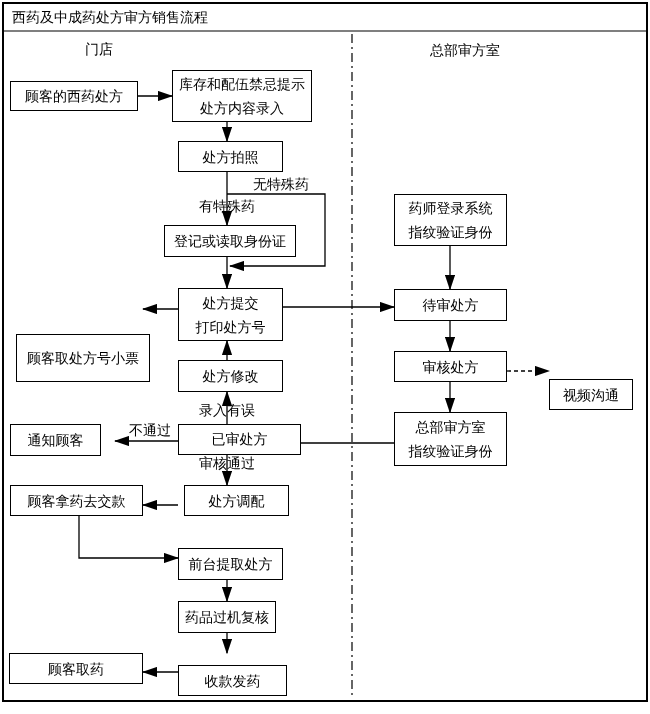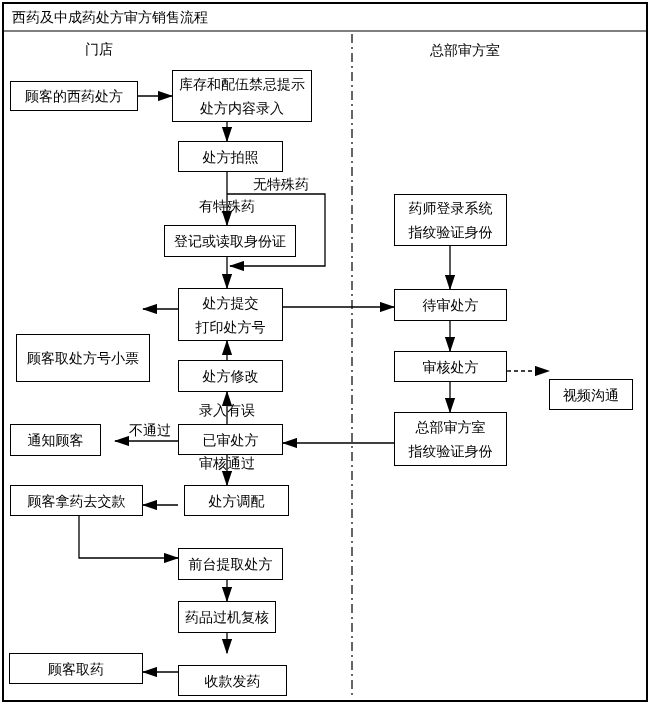--- a/index.html
+++ b/index.html
@@ -107,21 +107,21 @@
       <div class="node" style="left: 178px; top: 288px; width: 105px; height: 53px;">
         <div>处方提交</div>
         <div>打印处方号</div>
       </div>
       <div class="node" style="left: 178px; top: 360px; width: 105px; height: 32px;">
         <div>处方修改</div>
       </div>
       <div class="node" style="left: 10px; top: 424px; width: 91px; height: 32px;">
         <div>通知顾客</div>
       </div>
-      <div class="node" style="left: 178px; top: 424px; width: 105px; height: 31px;">
+      <div class="node" style="left: 178px; top: 424px; width: 123px; height: 31px; font-family: Liberation Mono, monospace;">
         <div>已审处方</div>
       </div>
       <div class="node" style="left: 10px; top: 485px; width: 133px; height: 31px;">
         <div>顾客拿药去交款</div>
       </div>
       <div class="node" style="left: 184px; top: 485px; width: 105px; height: 31px;">
         <div>处方调配</div>
       </div>
       <div class="node" style="left: 178px; top: 548px; width: 105px; height: 32px;">
         <div>前台提取处方</div>

